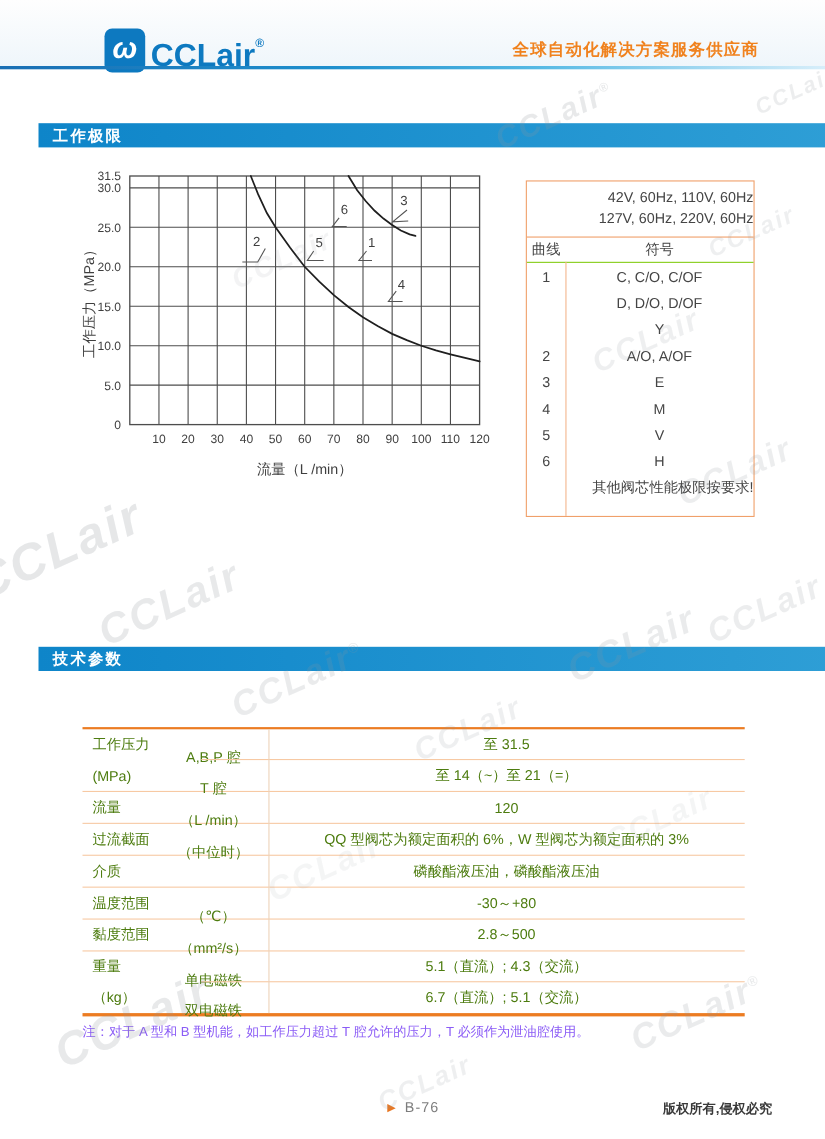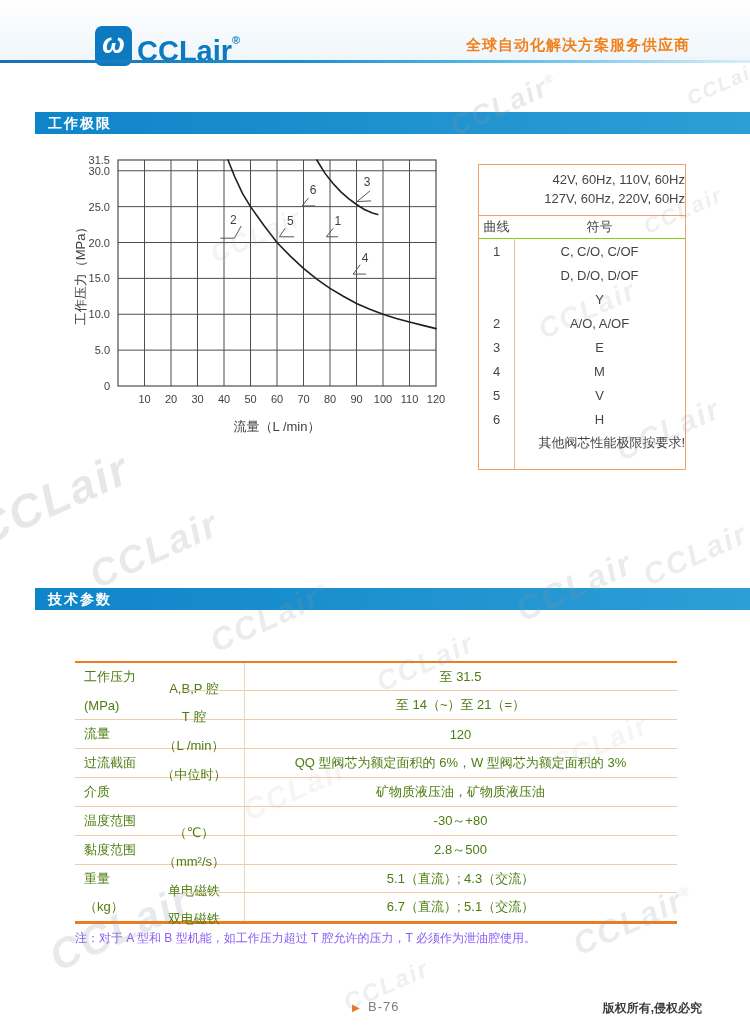--- a/index.html
+++ b/index.html
@@ -219,21 +219,21 @@
           <div class="p-c3">120</div>
         </div>
         <div class="p-row full">
           <div class="p-c1">过流截面</div>
           <div class="p-c2">（中位时）</div>
           <div class="p-c3">QQ 型阀芯为额定面积的 6%，W 型阀芯为额定面积的 3%</div>
         </div>
         <div class="p-row full">
           <div class="p-c1">介质</div>
           <div class="p-c2"></div>
-          <div class="p-c3">矿物质液压油，矿物质液压油</div>
+          <div class="p-c3">磷酸酯液压油，磷酸酯液压油</div>
         </div>
         <div class="p-row full">
           <div class="p-c1">温度范围</div>
           <div class="p-c2">（℃）</div>
           <div class="p-c3">-30～+80</div>
         </div>
         <div class="p-row full">
           <div class="p-c1">黏度范围</div>
           <div class="p-c2">（mm²/s）</div>
           <div class="p-c3">2.8～500</div>

